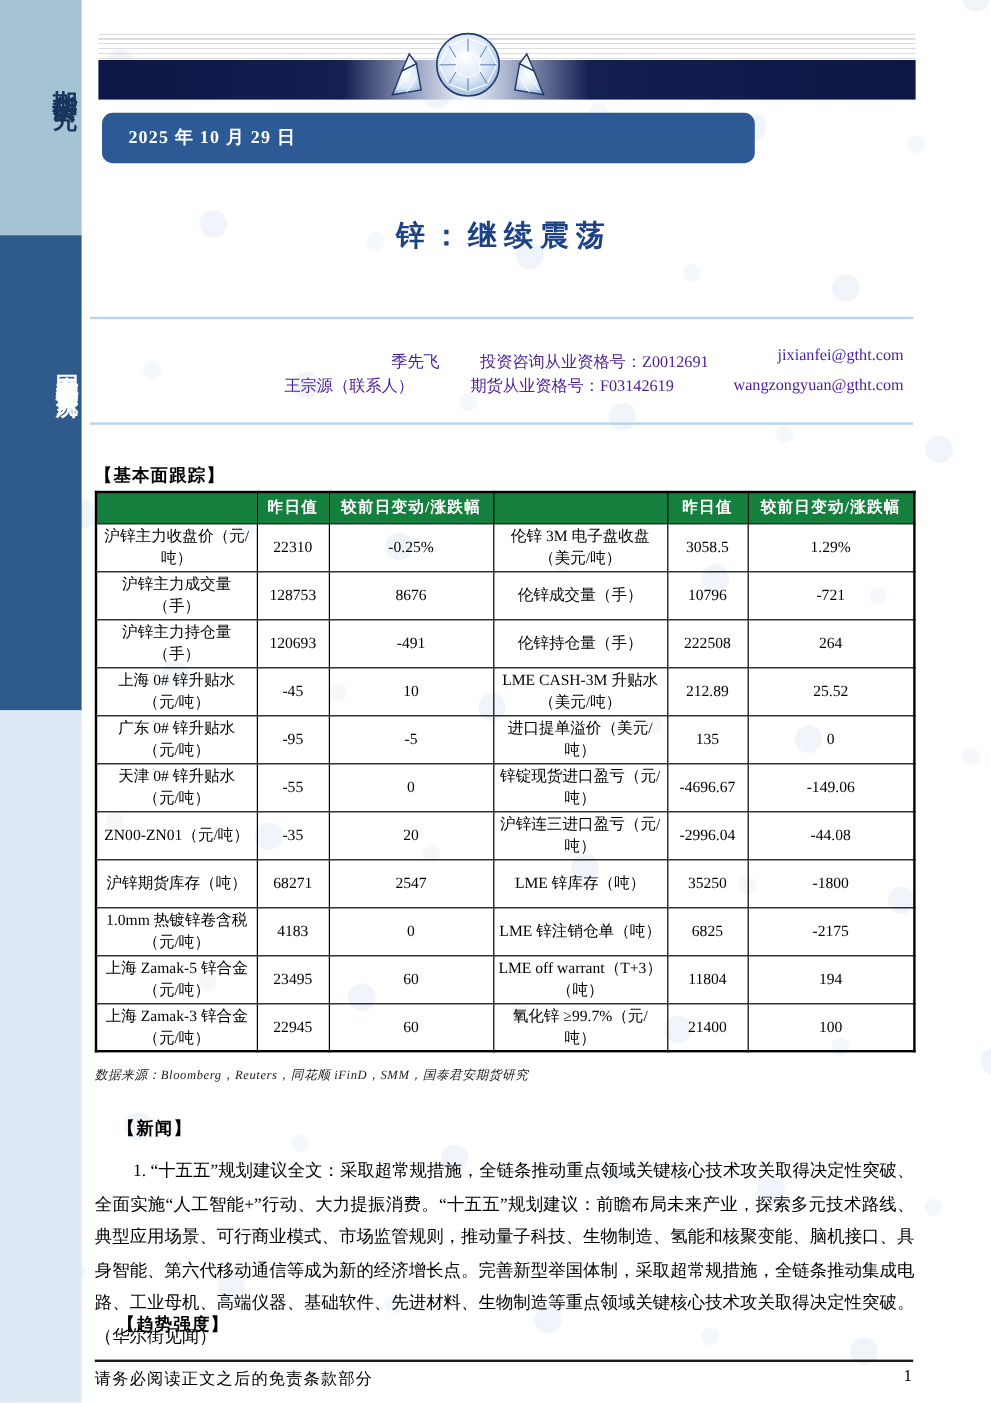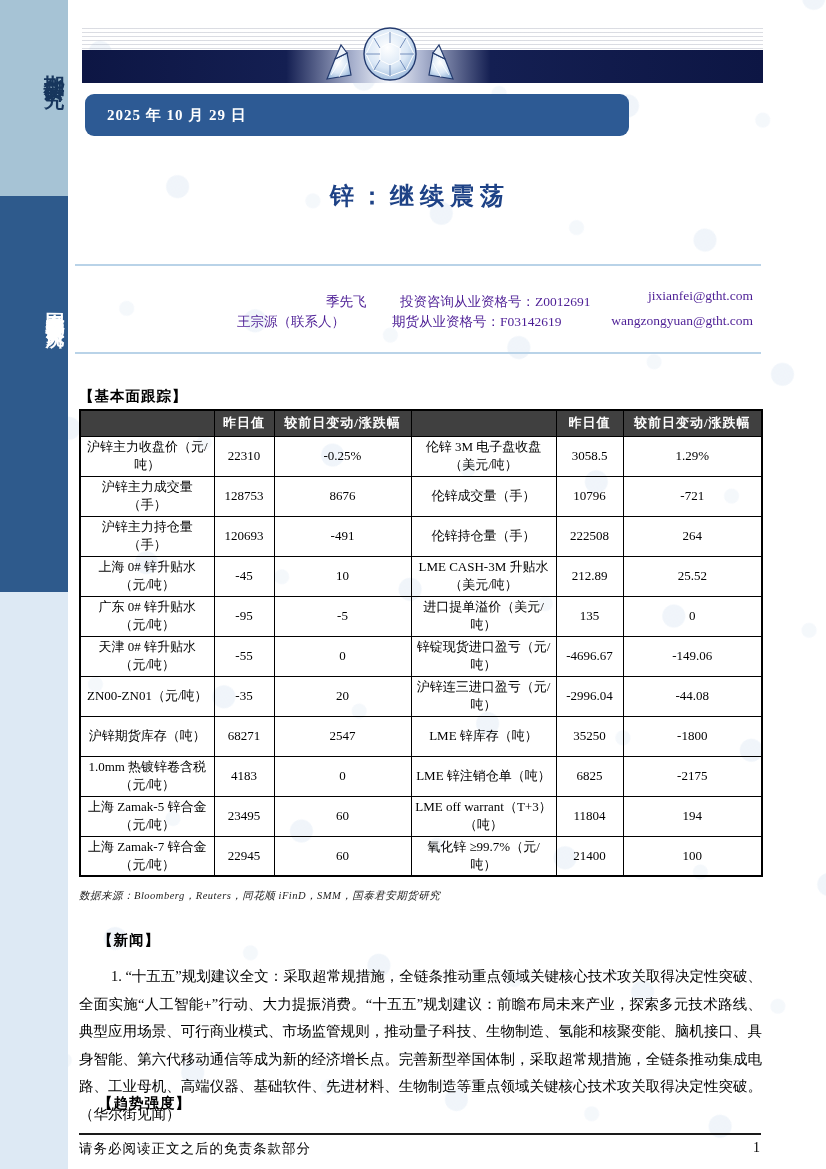--- a/index.html
+++ b/index.html
@@ -70,21 +70,21 @@
   
   .sec-h { font-size:14.5px; font-weight:bold; color:#000; letter-spacing:1px; }
 
   
   .fund-table {
     left:79px; top:409px; width:682px;
     border-collapse:collapse; table-layout:fixed;
     border:2px solid #000;
   }
   .fund-table th {
-    background:#404040; color:#fff; font-size:13px; font-weight:bold;
+    background:#15803d; color:#fff; font-size:13px; font-weight:bold;
     height:26px; border:1px solid #000; text-align:center; letter-spacing:1px;
   }
   .fund-table th + th { border-left:1px solid #dfe7f2; }
   .fund-table td {
     border:1px solid #000; height:40px; font-size:13px; line-height:1.35;
     text-align:center; vertical-align:middle; padding:1px 3px; background:transparent;
   }
 
   .source-line { left:79px; top:889px; font-size:10.5px; color:#1a1a1a; letter-spacing:0.5px;font-style:italic; }
 
@@ -269,21 +269,21 @@
     </tr>
     <tr>
       <td>上海 Zamak-5 锌合金（元/吨）</td>
       <td>23495</td>
       <td>60</td>
       <td>LME off warrant（T+3）（吨）</td>
       <td>11804</td>
       <td>194</td>
     </tr>
     <tr>
-      <td>上海 Zamak-7 锌合金（元/吨）</td>
+      <td>上海 Zamak-3 锌合金（元/吨）</td>
       <td>22945</td>
       <td>60</td>
       <td>氧化锌 ≥99.7%（元/吨）</td>
       <td>21400</td>
       <td>100</td>
     </tr>
   </tbody>
 </table>
 
 <div class="abs source-line">数据来源：Bloomberg，Reuters，同花顺 iFinD，SMM，国泰君安期货研究</div>

